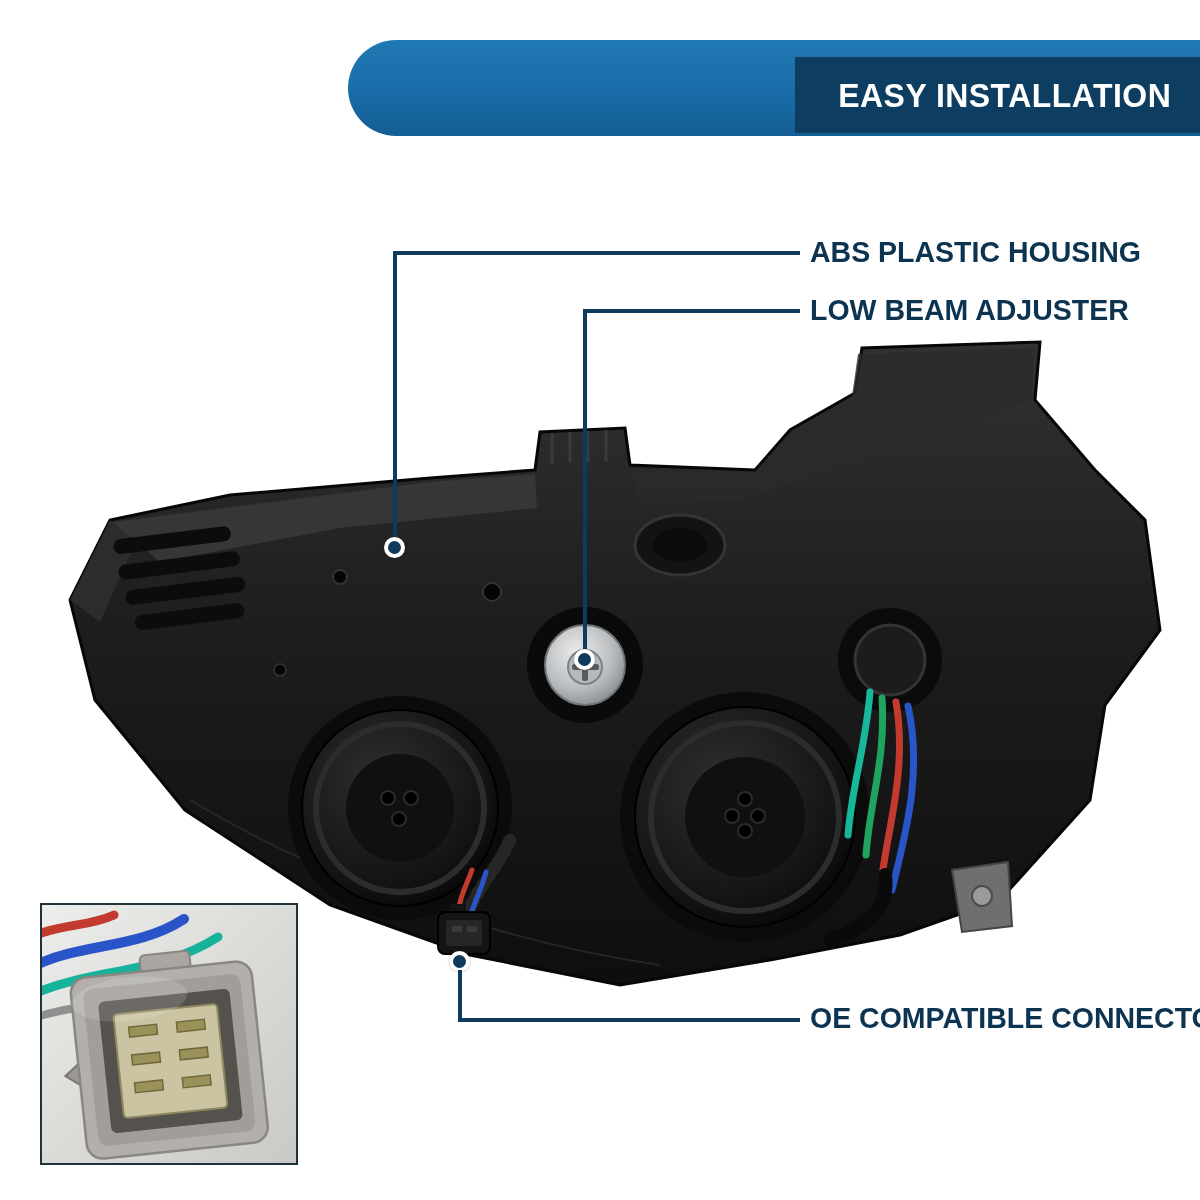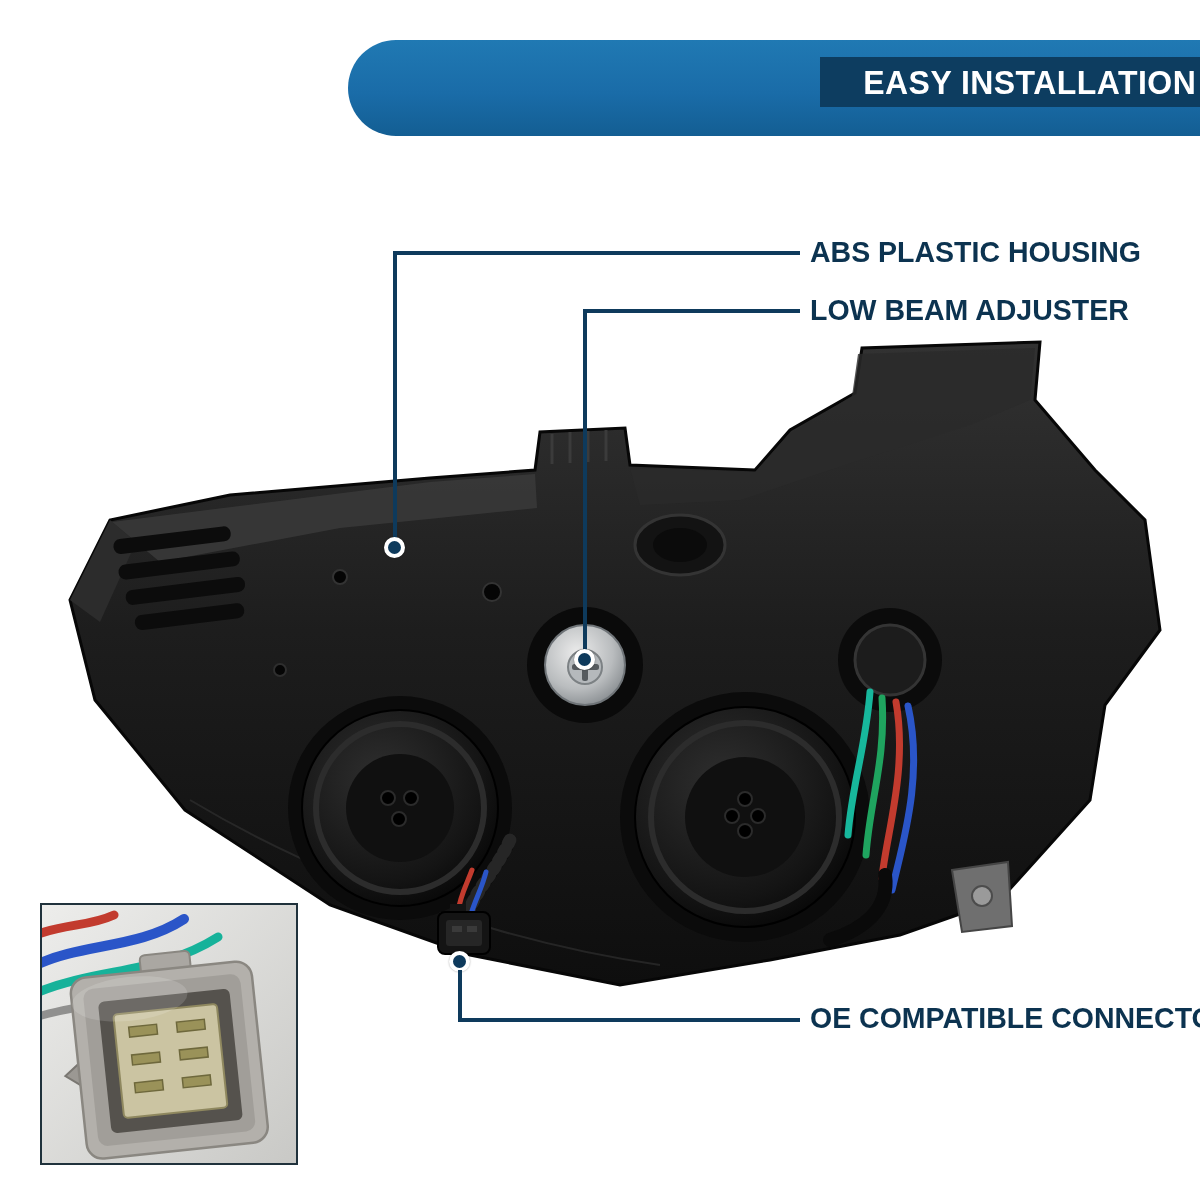--- a/index.html
+++ b/index.html
@@ -7,23 +7,23 @@
     width:1200px;height:1200px;background:#ffffff;position:relative;overflow:hidden;
     font-family:"Liberation Sans",sans-serif;
   }
   
   .banner{
     position:absolute;left:348px;top:40px;width:852px;height:96px;
     background:linear-gradient(180deg,#2079b3 0%,#1a6ca8 55%,#135e93 100%);
     border-radius:60px 0 0 60px;
   }
   .banner-plate{
-    position:absolute;right:0;top:17px;height:50px;
+    position:absolute;right:0;top:17px;height:76px;
     background:#0d3d60;display:flex;align-items:center;justify-content:flex-end;
-    padding:0 4px 0 22px;box-sizing:border-box;
+    padding:0 29px 0 22px;box-sizing:border-box;
   }
   .banner-title{
     color:#ffffff;font-weight:bold;font-size:34px;letter-spacing:.5px;white-space:nowrap;
     transform:scaleX(.94);transform-origin:right center;
   }
   
   .callout-label{
     position:absolute;font-weight:bold;font-size:30px;color:#0c3350;
     white-space:nowrap;letter-spacing:0;transform:scaleX(.95);transform-origin:left center;
   }

